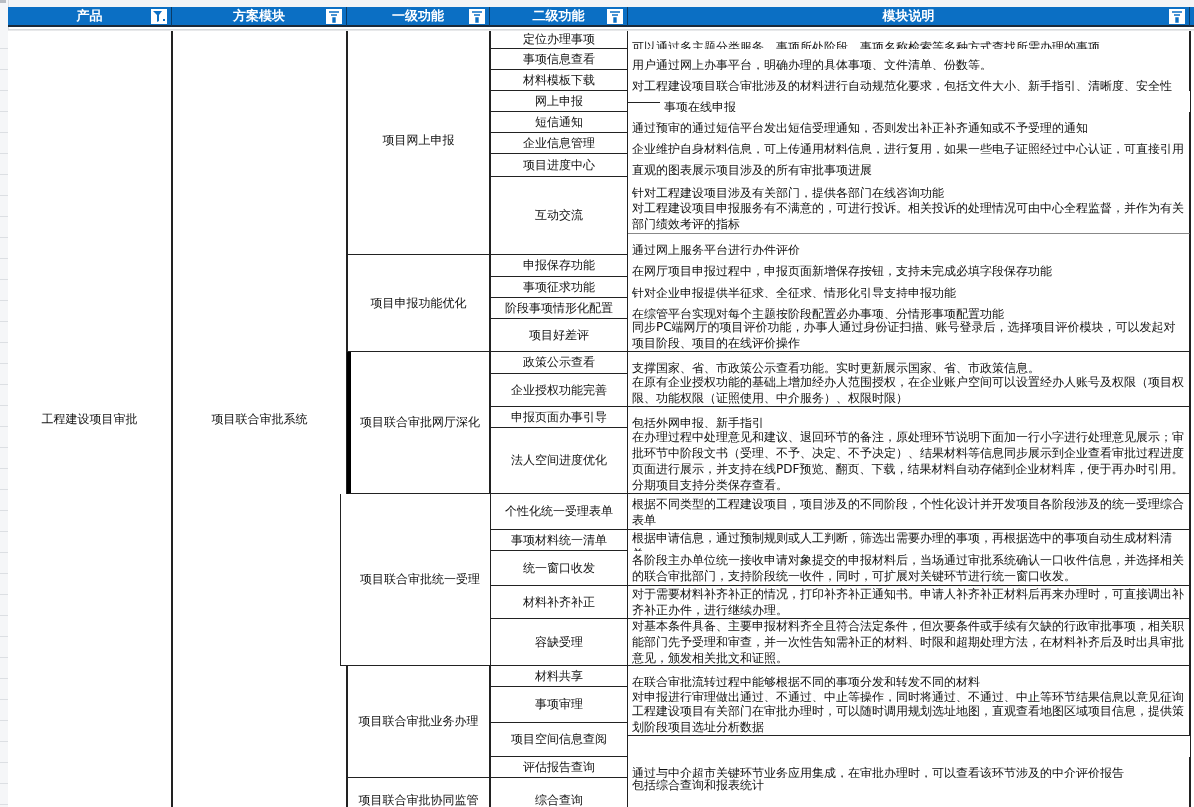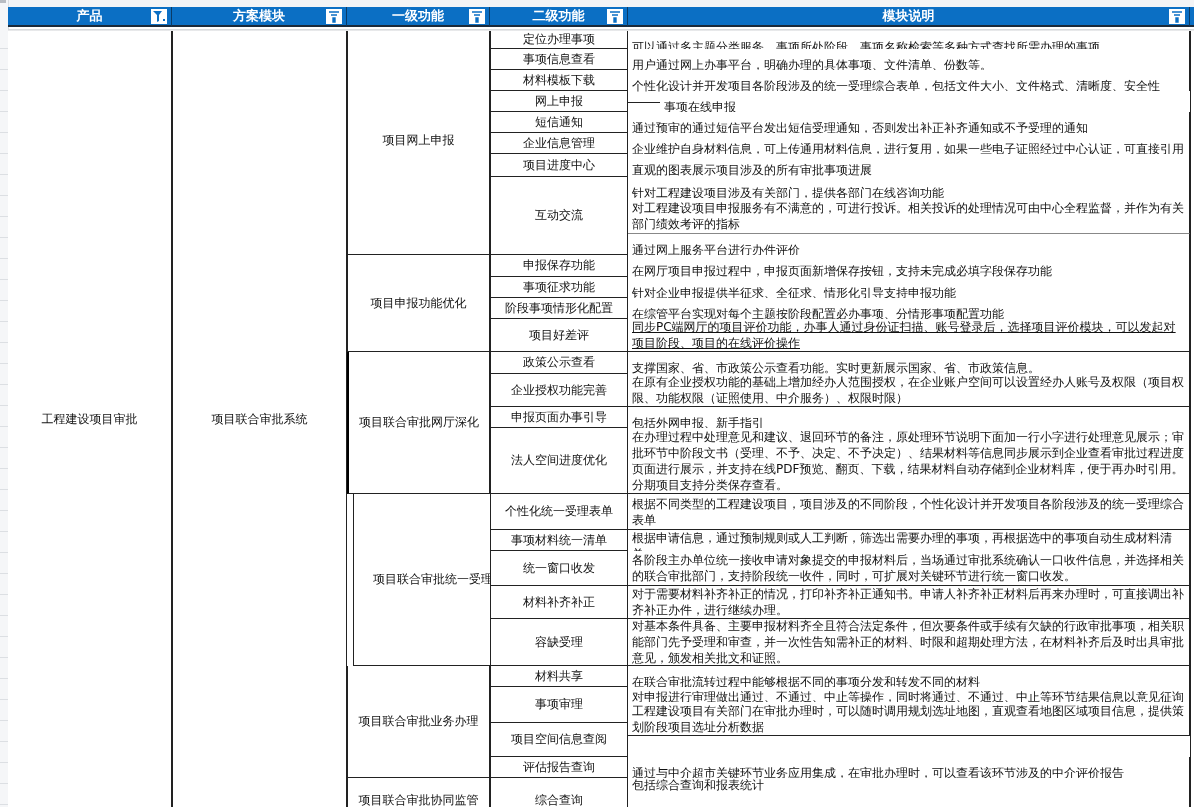--- a/index.html
+++ b/index.html
@@ -76,24 +76,24 @@
 <div class="cell center" style="left:172px;top:31px;width:175px;height:776px;border-bottom:none;border-left:1px solid #222;">
   <span>项目联合审批系统</span>
 </div>
 
 <div class="cell center" style="left:347px;top:31px;width:143px;height:224px;border-left:1px solid #222;">
     <span style="margin-top:-4px">项目网上申报</span>
   </div>
 <div class="cell center" style="left:347px;top:255px;width:143px;height:97px;border-left:1px solid #222;">
     <span>项目申报功能优化</span>
   </div>
-<div class="cell center" style="left:347px;top:352px;width:143px;height:142px;border-left:2px solid #000000;">
+<div class="cell center" style="left:347px;top:352px;width:143px;height:142px;border-left:4px solid #000000;">
     <span>项目联合审批网厅深化</span>
   </div>
-<div class="cell center" style="left:353px;top:494px;width:160px;height:172px;border-left:1px solid #222;">
+<div class="cell center" style="left:340px;top:494px;width:160px;height:172px;border-left:1px solid #222;">
     <span>项目联合审批统一受理</span>
   </div>
 <div class="cell center" style="left:347px;top:666px;width:143px;height:112px;border-left:1px solid #222;">
     <span>项目联合审批业务办理</span>
   </div>
 <div class="cell center" style="left:347px;top:778px;width:143px;height:50px;border-left:1px solid #222;align-items:flex-end;">
     <span style="margin-bottom:18px">项目联合审批协同监管</span>
   </div>
 
 <div id="rows">
@@ -106,21 +106,21 @@
     <div class="cell center" style="left: 490px; top: 49px; width: 138px; height: 21px; border-left: 1px solid rgb(34, 34, 34);">
       <span>事项信息查看</span>
     </div>
     <div class="cell desc" style="left: 628px; top: 49px; width: 562px; height: 21px;">
       <span>用户通过网上办事平台，明确办理的具体事项、文件清单、份数等。</span>
     </div>
     <div class="cell center" style="left: 490px; top: 70px; width: 138px; height: 21px; border-left: 1px solid rgb(34, 34, 34);">
       <span>材料模板下载</span>
     </div>
     <div class="cell desc" style="left: 628px; top: 70px; width: 562px; height: 21px;">
-      <span>个性化设计并开发项目各阶段涉及的统一受理综合表单，包括文件大小、文件格式、清晰度、安全性</span>
+      <span>对工程建设项目联合审批涉及的材料进行自动规范化要求，包括文件大小、新手指引、清晰度、安全性</span>
     </div>
     <div class="cell center" style="left: 490px; top: 91px; width: 138px; height: 21px; border-left: 1px solid rgb(34, 34, 34);">
       <span>网上申报</span>
     </div>
     <div class="cell desc" style="left: 660px; top: 91px; width: 562px; height: 21px;">
       <span>事项在线申报</span>
     </div>
     <div class="cell center" style="left: 490px; top: 112px; width: 138px; height: 21px; border-left: 1px solid rgb(34, 34, 34);">
       <span>短信通知</span>
     </div>
@@ -165,21 +165,21 @@
     </div>
     <div class="cell center" style="left: 490px; top: 298px; width: 138px; height: 21px; border-left: 1px solid rgb(34, 34, 34);">
       <span>阶段事项情形化配置</span>
     </div>
     <div class="cell desc" style="left: 628px; top: 298px; width: 562px; height: 21px;">
       <span>在综管平台实现对每个主题按阶段配置必办事项、分情形事项配置功能</span>
     </div>
     <div class="cell center" style="left: 490px; top: 319px; width: 138px; height: 33px; border-left: 1px solid rgb(34, 34, 34);">
       <span>项目好差评</span>
     </div>
-    <div class="cell desc" style="left: 628px; top: 319px; width: 562px; height: 33px; text-decoration: underline;">
+    <div class="cell desc" style="left: 628px; top: 319px; width: 562px; height: 33px;">
       <span>同步PC端网厅的项目评价功能，办事人通过身份证扫描、账号登录后，选择项目评价模块，可以发起对项目阶段、项目的在线评价操作</span>
     </div>
     <div class="cell center" style="left: 490px; top: 352px; width: 138px; height: 22px; border-left: 1px solid rgb(34, 34, 34);">
       <span>政策公示查看</span>
     </div>
     <div class="cell desc" style="left: 628px; top: 352px; width: 562px; height: 22px;">
       <span>支撑国家、省、市政策公示查看功能。实时更新展示国家、省、市政策信息。</span>
     </div>
     <div class="cell center" style="left: 490px; top: 374px; width: 138px; height: 33px; border-left: 1px solid rgb(34, 34, 34);">
       <span>企业授权功能完善</span>

